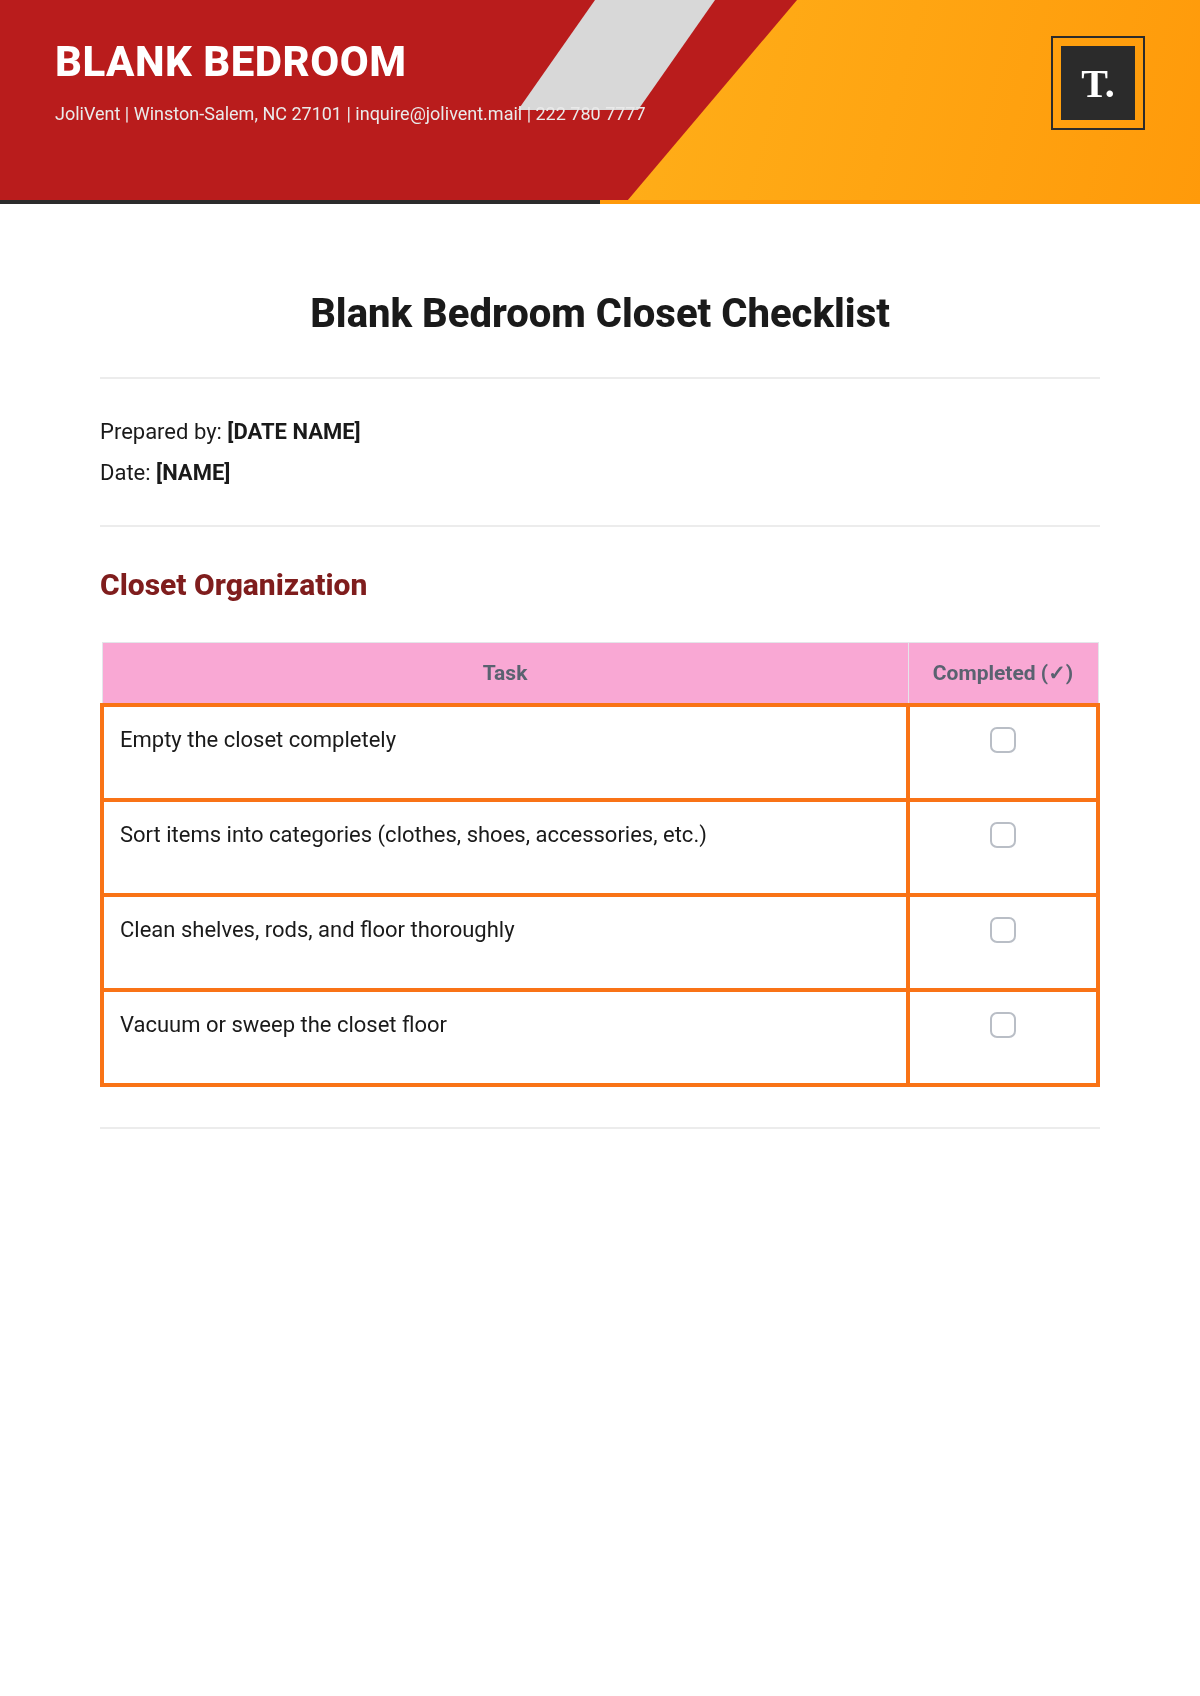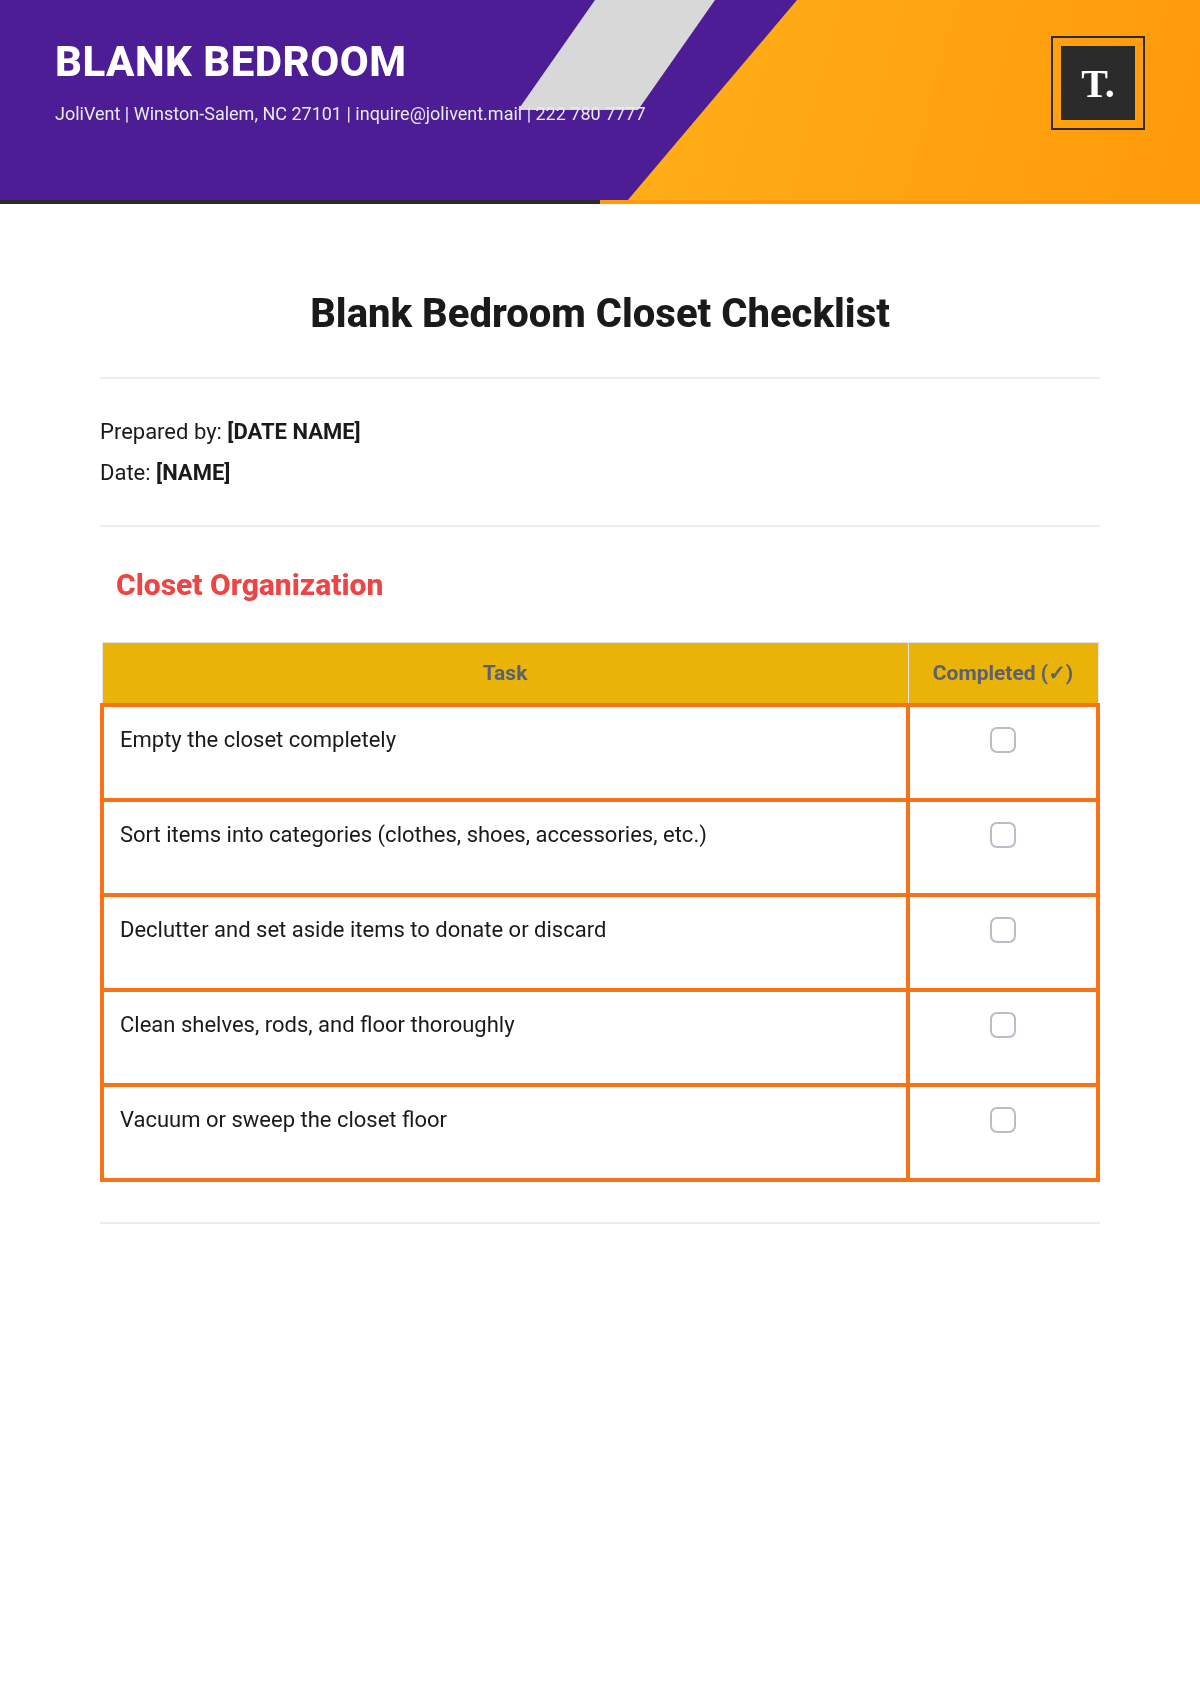--- a/index.html
+++ b/index.html
@@ -9,21 +9,21 @@
   width: 1200px;
   height: 1696px;
   position: relative;
   overflow: hidden;
 }
 
 
 .header {
   position: relative;
   height: 200px;
-  background: #4c1d95;
+  background: #b91c1c;
   overflow: hidden;
 }
 .header .orange-slice {
   position: absolute;
   top: 0;
   right: 0;
   width: 620px;
   height: 220px;
   background: linear-gradient(105deg, #ffb01a 0%, #ff9a0a 100%);
   clip-path: polygon(35% 0, 100% 0, 100% 100%, 5% 100%);
@@ -106,34 +106,33 @@
   font-size: 22px;
   color: #1a1a1a;
   margin-bottom: 16px;
 }
 .meta-row .label { font-weight: 400; }
 .meta-row .value { font-weight: 700; }
 
 .section-title {
   font-size: 30px;
   font-weight: 800;
-  color: #ef4444;
+  color: #7f1d1d;
   margin-top: 8px;
   margin-bottom: 40px;
-  margin-left: 16px;
 }
 
 
 table.task-table {
   width: 100%;
   border-collapse: collapse;
   border: 1px solid #e4e6ea;
 }
 table.task-table th {
-  background: #eab308;
+  background: #f9a8d4;
   color: #5a6270;
   font-weight: 700;
   font-size: 21px;
   padding: 18px 20px;
   border: 1px solid #e4e6ea;
 }
 table.task-table th.col-task { text-align: center; width: auto; }
 table.task-table th.col-done { text-align: center; width: 190px; }
 table.task-table td {
   border: 4px solid #f97316;
@@ -205,26 +204,20 @@
           <span class="checkbox"></span>
         </td>
       </tr>
       <tr>
         <td>Sort items into categories (clothes, shoes, accessories, etc.)</td>
         <td class="col-done">
           <span class="checkbox"></span>
         </td>
       </tr>
       <tr>
-        <td>Declutter and set aside items to donate or discard</td>
-        <td class="col-done">
-          <span class="checkbox"></span>
-        </td>
-      </tr>
-      <tr>
         <td>Clean shelves, rods, and floor thoroughly</td>
         <td class="col-done">
           <span class="checkbox"></span>
         </td>
       </tr>
       <tr>
         <td>Vacuum or sweep the closet floor</td>
         <td class="col-done">
           <span class="checkbox"></span>
         </td>

